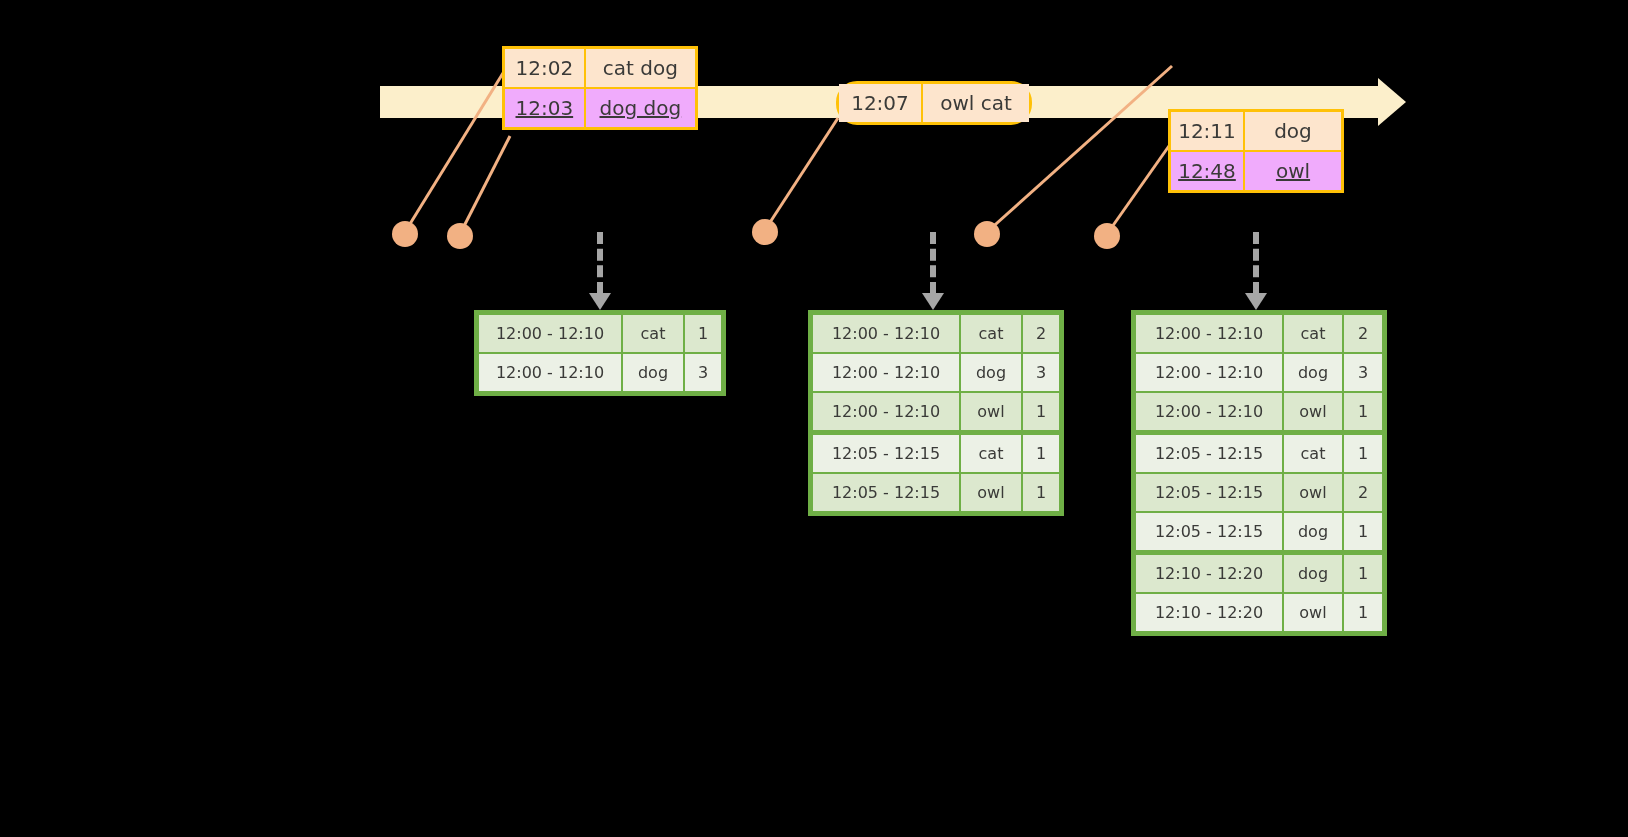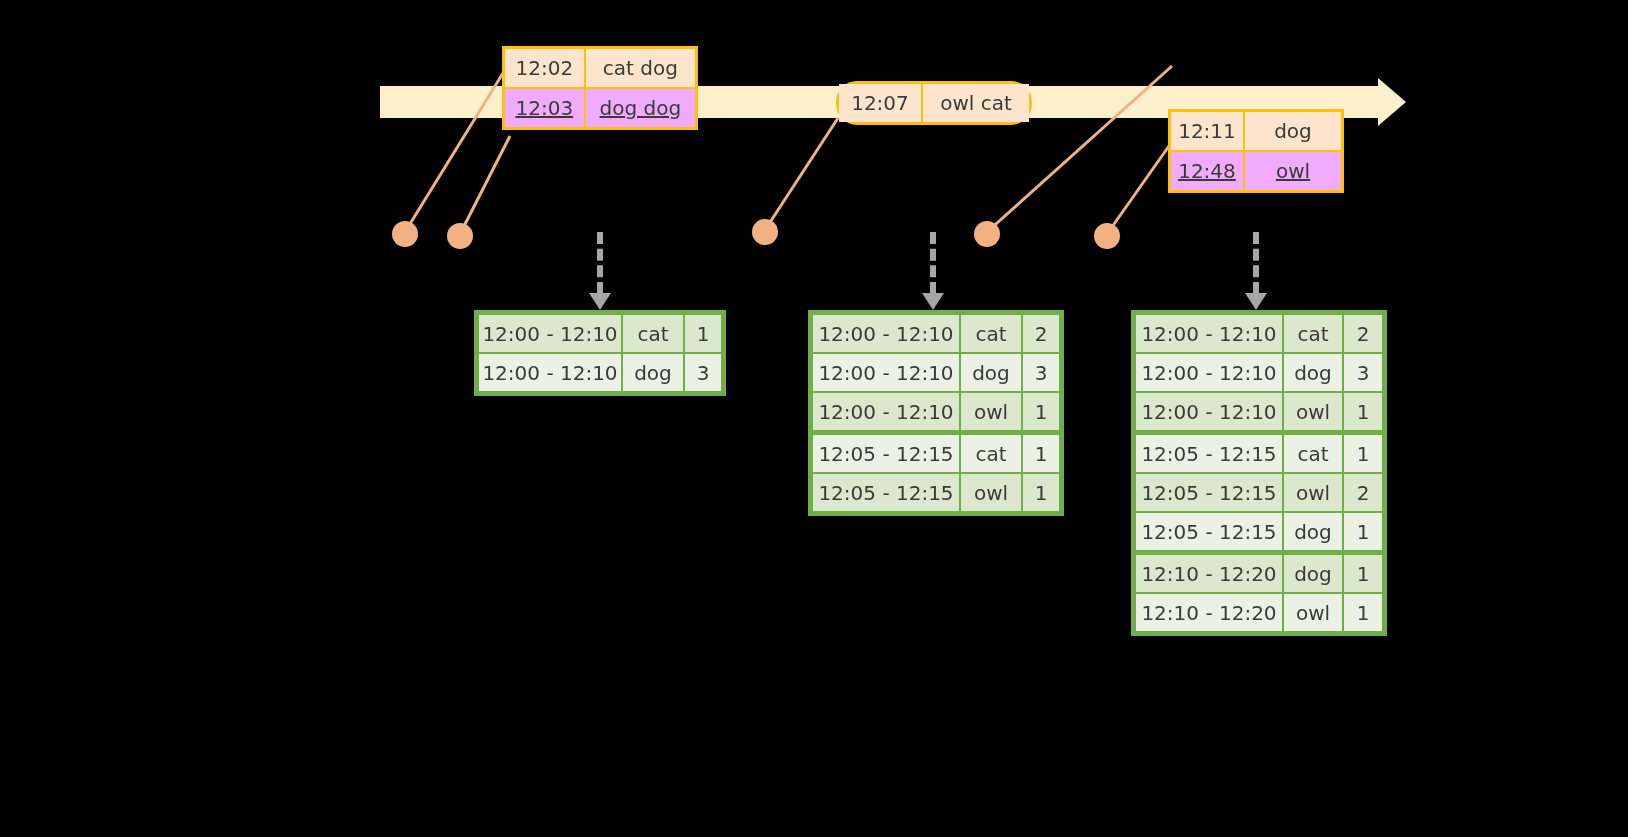--- a/index.html
+++ b/index.html
@@ -109,21 +109,21 @@
   .rt-row {
     display: flex;
     height: 37px;
   }
   .rt-row + .rt-row { margin-top: 2px; }
   .rt-row.group-start { margin-top: 5px; }
   .rt-cell {
     display: flex;
     align-items: center;
     justify-content: center;
-    font-size: 20px;
+    font-size: 16px;
     color: #3a3a38;
     box-sizing: border-box;
     white-space: nowrap;
   }
   .rt-cell + .rt-cell { margin-left: 2px; }
   .rt-row.shade-a .rt-cell { background: #DCE8CE; }
   .rt-row.shade-b .rt-cell { background: #ECF1E6; }
 
   #result-table-1 { left: 474px; top: 310px; }
   #result-table-1 .rt-win { width: 142px; }

